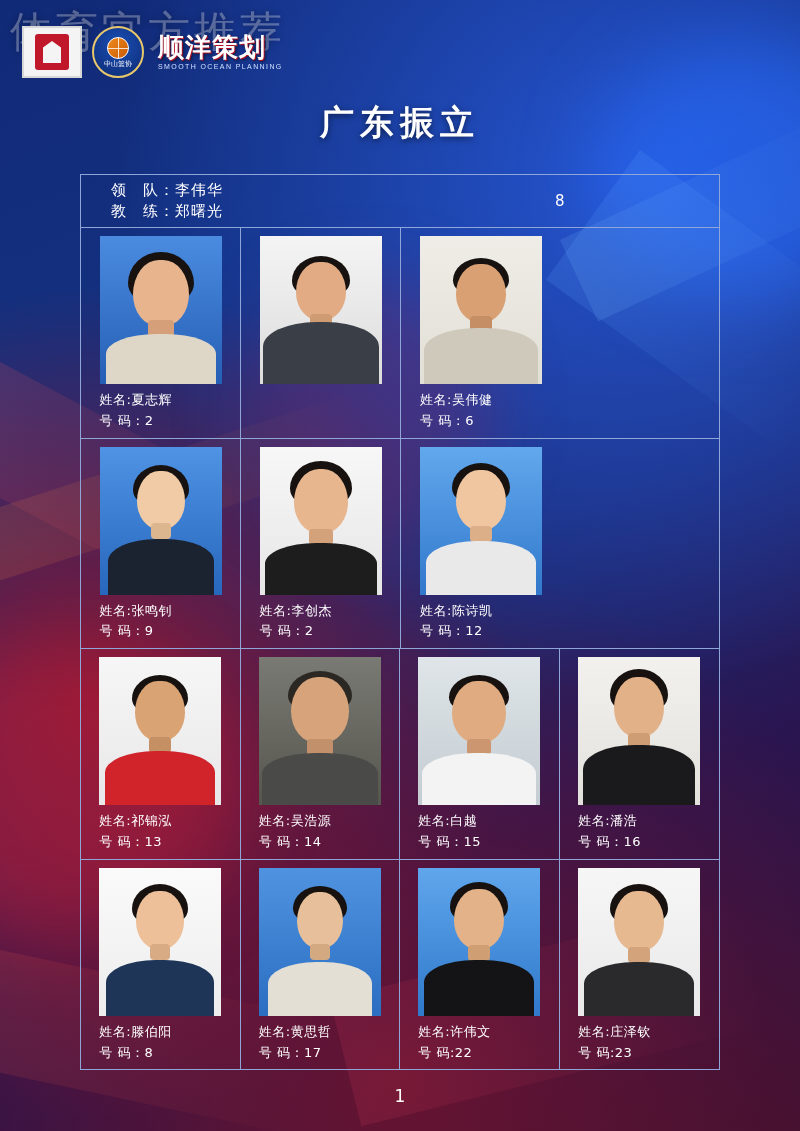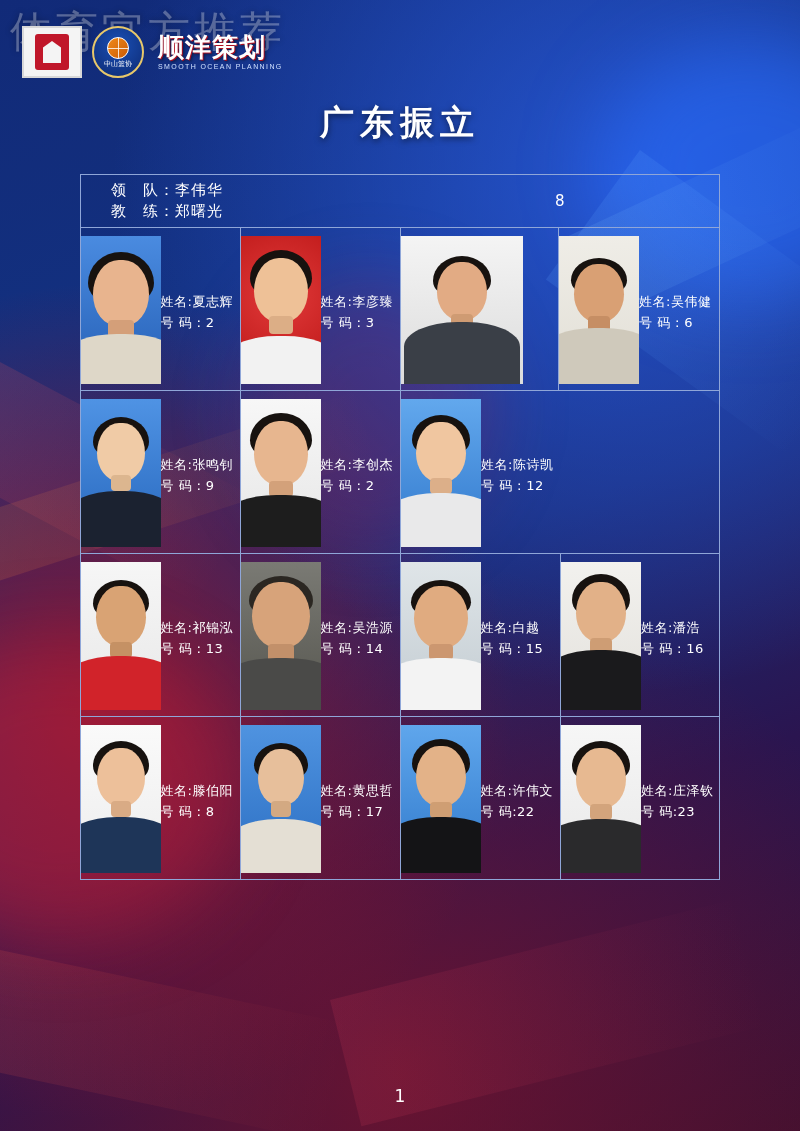--- a/index.html
+++ b/index.html
@@ -112,21 +112,21 @@
   .staff-count{
     position:absolute;left:474px;top:50%;transform:translateY(-50%);
     color:#fff;font-size:15px;font-family:"DejaVu Sans", sans-serif;
   }
   .grid-row{display:flex;border-bottom:1px solid #8fa6d8;}
   .grid-row:last-child{border-bottom:none;}
   .cell{
     width:160px;box-sizing:border-box;
     border-right:1px solid #8fa6d8;
     padding:8px 0 6px 0;
-    display:flex;flex-direction:row;align-items:center;
+    display:flex;flex-direction:column;align-items:center;
   }
   .cell:last-child{border-right:none;}
   .photo{
     width:122px;height:148px;
     border:0;
     overflow:hidden;position:relative;
     display:block;
   }
   .info{width:122px;margin-top:6px;}
   .info div{
@@ -213,33 +213,20 @@
         <div class="neck" style="width:26px;height:18px;top:84px;background:#d49f79"></div>
         <div class="body" style="width:110px;height:50px;background:#ded7c8"></div>
       </div>
       <div class="info">
         <div>姓名:夏志辉</div>
         <div>号 码：2</div>
       </div>
     </div>
     <div class="cell">
       <div class="photo">
-        <div class="p-bg" style="background:radial-gradient(circle at 50% 40%,#e23a3a,#b81414)"></div>
-        <div class="hair" style="width:62px;height:46px;top:14px"></div>
-        <div class="head" style="width:54px;height:64px;top:22px;background:#eec197"></div>
-        <div class="neck" style="width:24px;height:18px;top:80px;background:#dcae86"></div>
-        <div class="body" style="width:104px;height:48px;background:#f2f2f2"></div>
-      </div>
-      <div class="info">
-        <div>姓名:李彦臻</div>
-        <div>号 码：3</div>
-      </div>
-    </div>
-    <div class="cell">
-      <div class="photo">
         <div class="p-bg" style="background:linear-gradient(180deg,#f4f4f4,#dcdcdc)"></div>
         <div class="hair" style="width:58px;height:40px;top:20px"></div>
         <div class="head" style="width:50px;height:58px;top:26px;background:#e2ab84"></div>
         <div class="neck" style="width:22px;height:16px;top:78px;background:#cf9b73"></div>
         <div class="body" style="width:116px;height:62px;background:#3a3f47"></div>
       </div>
     </div>
     <div class="cell">
       <div class="photo">
         <div class="p-bg" style="background:linear-gradient(180deg,#efede7,#e2dfd6)"></div>

